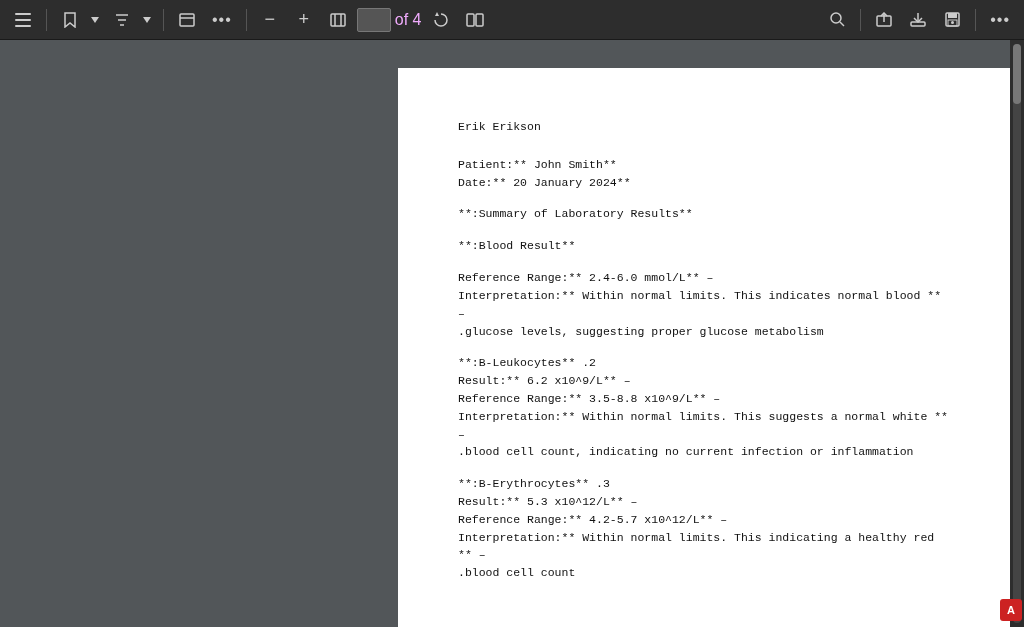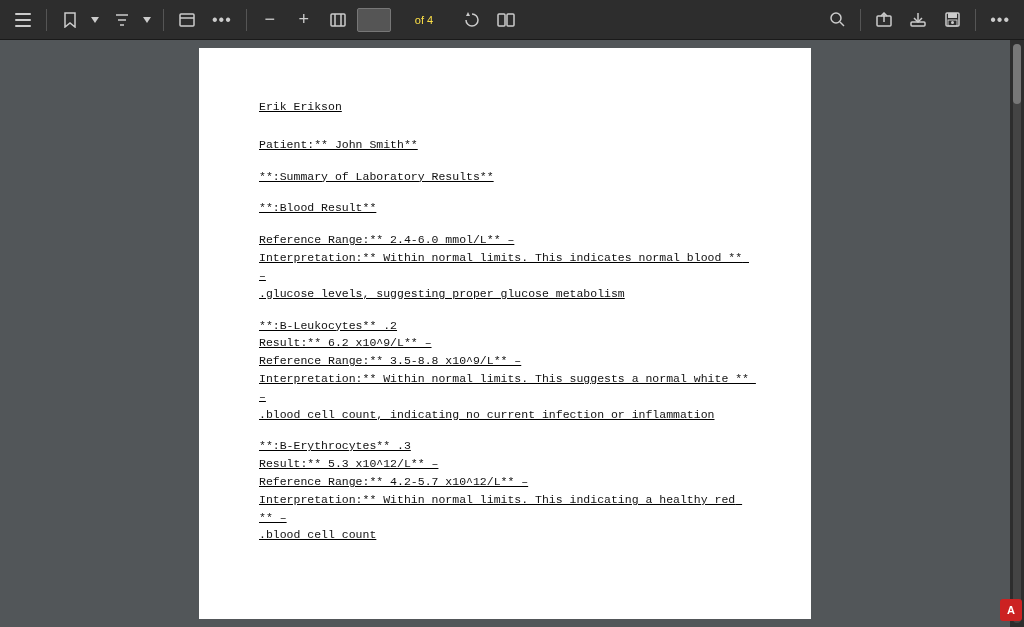--- a/index.html
+++ b/index.html
@@ -63,23 +63,23 @@
       height: 24px;
       background: #555;
       border: 1px solid #777;
       color: #fff;
       text-align: center;
       font-size: 13px;
       border-radius: 2px;
     }
 
     .page-of {
-      color: #fde047;
-      font-size: 11px;
-      margin: 0 20px;
+      color: #f0abfc;
+      font-size: 16px;
+      margin: 0 0;
     }
 
     .tb-spacer { flex: 1; }
 
     
     #main {
       flex: 1;
       display: flex;
       overflow: hidden;
     }
@@ -130,23 +130,22 @@
       font-weight: bold;
       cursor: pointer;
     }
 
     
     #canvas {
       flex: 1;
       background: #525659;
       overflow: hidden;
       display: flex;
-      justify-content: center;
-      padding: 8px 0;
-      text-decoration: underline;
+      justify-content: flex-end;
+      padding: 28px 0;
     }
 
     #page {
       width: 612px;
       min-height: 560px;
       background: #fff;
       padding: 50px 60px 40px 60px;
       font-family: 'Courier New', Courier, monospace;
       font-size: 11.5px;
       line-height: 1.55;
@@ -291,20 +290,21 @@
 <div id="main">
 
   <div id="canvas">
     <div id="page">
 
       <p>Erik Erikson</p>
       <div class="small-gap"></div>
       <div class="section-gap"></div>
 
       <p>Patient:** John Smith**</p>
+      <p>Date:** 20 January 2024**</p>
       <div class="section-gap"></div>
 
       <p>**:Summary of Laboratory Results**</p>
       <div class="section-gap"></div>
 
       <p>**:Blood Result**</p>
       <div class="section-gap"></div>
 
       <p>Reference Range:** 2.4-6.0 mmol/L** –</p>
       <p>Interpretation:** Within normal limits. This indicates normal blood ** –

